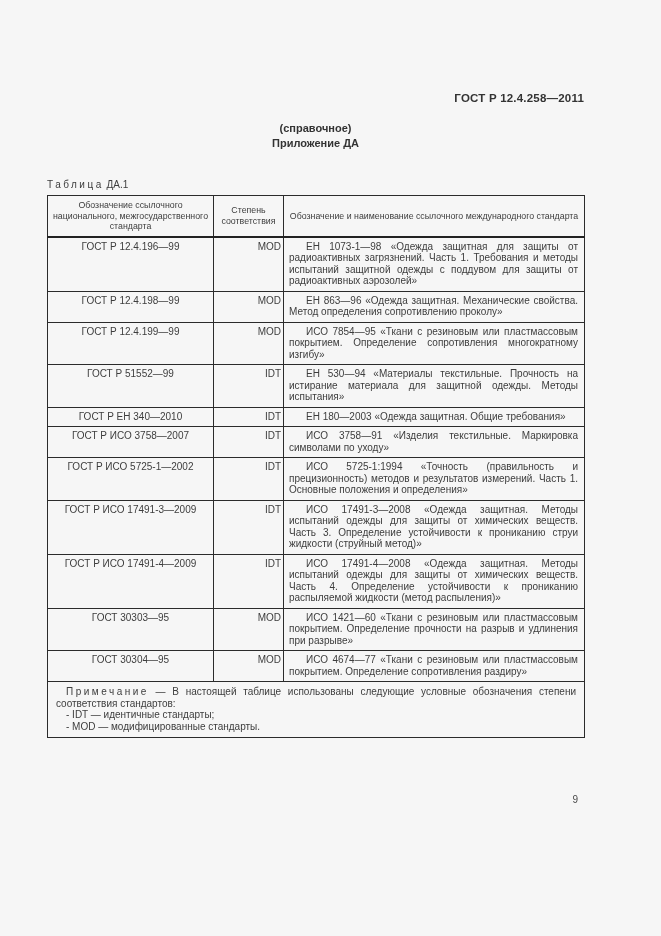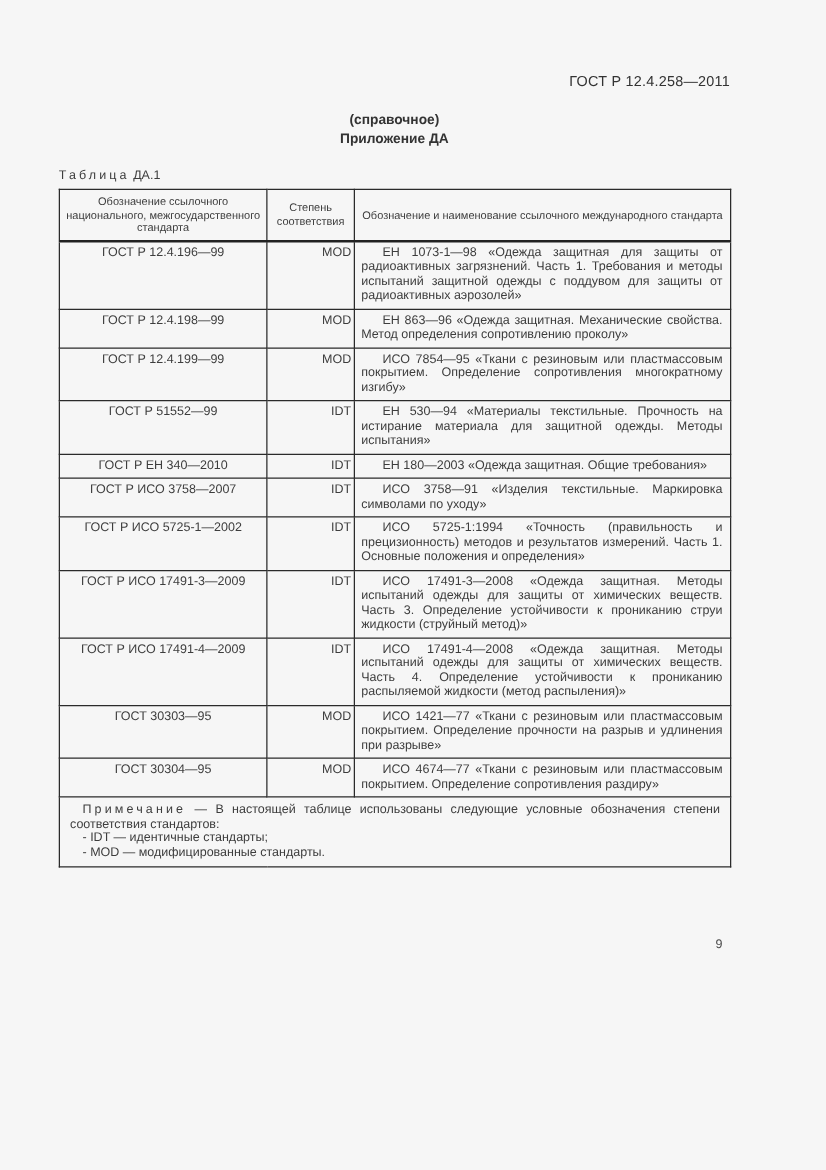--- a/index.html
+++ b/index.html
@@ -12,23 +12,23 @@
     color: #3d3d3d;
     overflow: hidden;
   }
   .content {
     position: absolute;
     left: 47px;
     top: 0;
     width: 537px;
   }
   .doc-number {
-    padding-top: 60px;
+    padding-top: 92px;
     text-align: right;
-    font-weight: normal;
+    font-weight: bold;
     font-size: 11.5px;
     color: #333;
     letter-spacing: 0.2px;
   }
   .appendix {
     margin-top: 17px;
     text-align: center;
     font-weight: bold;
     font-size: 11px;
     line-height: 15px;
@@ -36,21 +36,21 @@
   }
   .doc-title {
     margin-top: 36px;
     text-align: center;
     font-weight: bold;
     font-size: 11.5px;
     line-height: 17px;
     color: #333;
   }
   .table-caption {
-    margin-top: 16px;
+    margin-top: 28px;
     font-size: 10px;
     color: #3d3d3d;
   }
   .caption-label { letter-spacing: 2.5px; }
   table.std {
     margin-top: 5px;
     border-collapse: collapse;
     width: 537px;
     table-layout: fixed;
     border: 1.5px solid #222;
@@ -169,21 +169,21 @@
             <td class="international">ИСО 17491-3—2008 «Одежда защитная. Методы испытаний одежды для защиты от химических веществ. Часть 3. Определение устойчивости к прониканию струи жидкости (струйный метод)»</td>
           </tr>
           <tr>
             <td class="national">ГОСТ Р ИСО 17491-4—2009</td>
             <td class="degree">IDT</td>
             <td class="international">ИСО 17491-4—2008 «Одежда защитная. Методы испытаний одежды для защиты от химических веществ. Часть 4. Определение устойчивости к прониканию распыляемой жидкости (метод распыления)»</td>
           </tr>
           <tr>
             <td class="national">ГОСТ 30303—95</td>
             <td class="degree">MOD</td>
-            <td class="international">ИСО 1421—77 «Ткани с резиновым или пластмассовым покрытием. Определение прочности на разрыв и удлинения при разрыве»</td>
+            <td class="international">ИСО 1421—60 «Ткани с резиновым или пластмассовым покрытием. Определение прочности на разрыв и удлинения при разрыве»</td>
           </tr>
           <tr>
             <td class="national">ГОСТ 30304—95</td>
             <td class="degree">MOD</td>
             <td class="international">ИСО 4674—77 «Ткани с резиновым или пластмассовым покрытием. Определение сопротивления раздиру»</td>
           </tr>
         </tbody>
       <tbody>
         <tr>
           <td colspan="3" class="note-cell">

